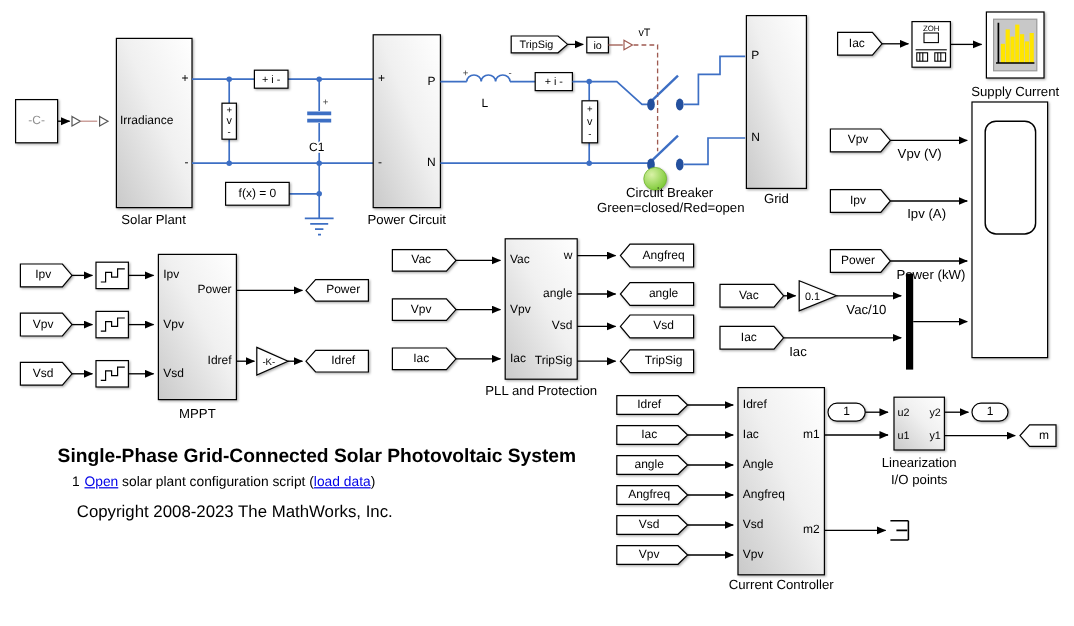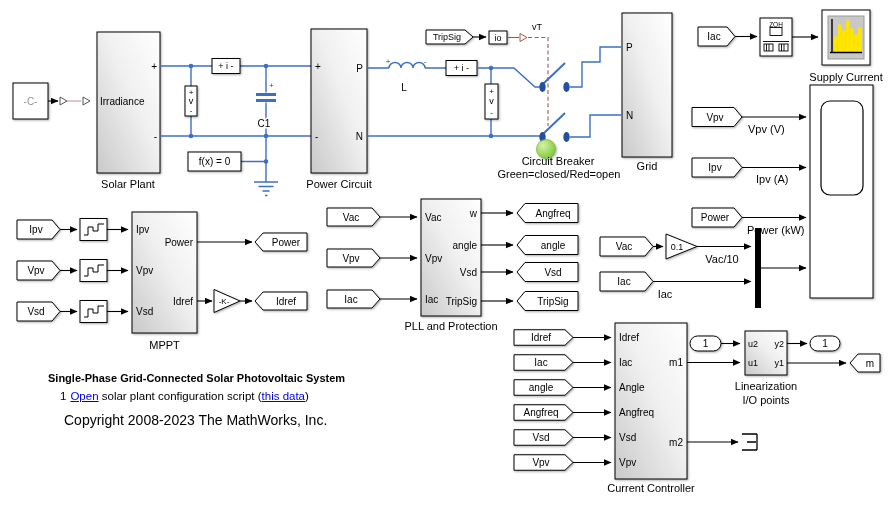--- a/index.html
+++ b/index.html
@@ -18,21 +18,21 @@
   .blk{fill:url(#gB);stroke:#000;stroke-width:1;}
   .wb{fill:#fff;stroke:#000;stroke-width:1;}
   text{font-family:"Liberation Sans",sans-serif;fill:#000;}
   .t7{font-size:6.5px}.t8{font-size:8px}.t9{font-size:9px}.t10{font-size:10px}.t11{font-size:11px}
   .tc{text-anchor:middle}.te{text-anchor:end}
   .vc{dominant-baseline:central}
   .gry{fill:#8f8f8f}.dk{fill:#444}
   .halo{paint-order:stroke;stroke:#fff;stroke-width:3px;}
   
   .notes{position:absolute;left:46px;top:372px;width:440px;color:#000;}
-  .notes .title{font-size:11px;font-weight:bold;margin:0 0 5px 2px;}
+  .notes .title{font-size:16px;font-weight:bold;margin:0 0 5px 2px;}
   .note-line{font-size:11.5px;line-height:14.4px;padding-left:14px;}
   .note-line .num{margin-right:4px;}
   .lnk{color:#0000e8;text-decoration:underline;cursor:pointer;}
   .copyright{font-size:14px;margin-top:9px;padding-left:18px;}
 </style>
 </head>
 <body>
 
 <div id="canvas">
 <svg id="diagram" width="895" height="522" viewBox="0 0 895 522">
@@ -434,17 +434,17 @@
     <text class="t10 tc vc" x="870" y="363">m</text>
   </g>
 
   <line class="sig" x1="687" y1="442" x2="738" y2="442" marker-end="url(#ah)"></line>
   <path d="M742,434 H757 M757,434 V450 M742,450 H757 M747,442 H756" stroke="#000" stroke-width="1.3" fill="none"></path>
 </svg>
 
 <div class="notes">
   <div class="title">Single-Phase Grid-Connected Solar Photovoltaic System</div>
   <div>
-        <div class="note-line"><span class="num">1</span><a class="lnk" href="#">Open</a><span> solar plant configuration script (</span><a class="lnk" href="#">this data</a><span>)</span></div>
+        <div class="note-line"><span class="num">1</span><a class="lnk" href="#">Open</a><span> solar plant configuration script (</span><a class="lnk" href="#">load data</a><span>)</span></div>
       </div>
   <div class="copyright">Copyright 2008-2023 The MathWorks, Inc.</div>
 </div>
 </div>
 
 </body></html>

